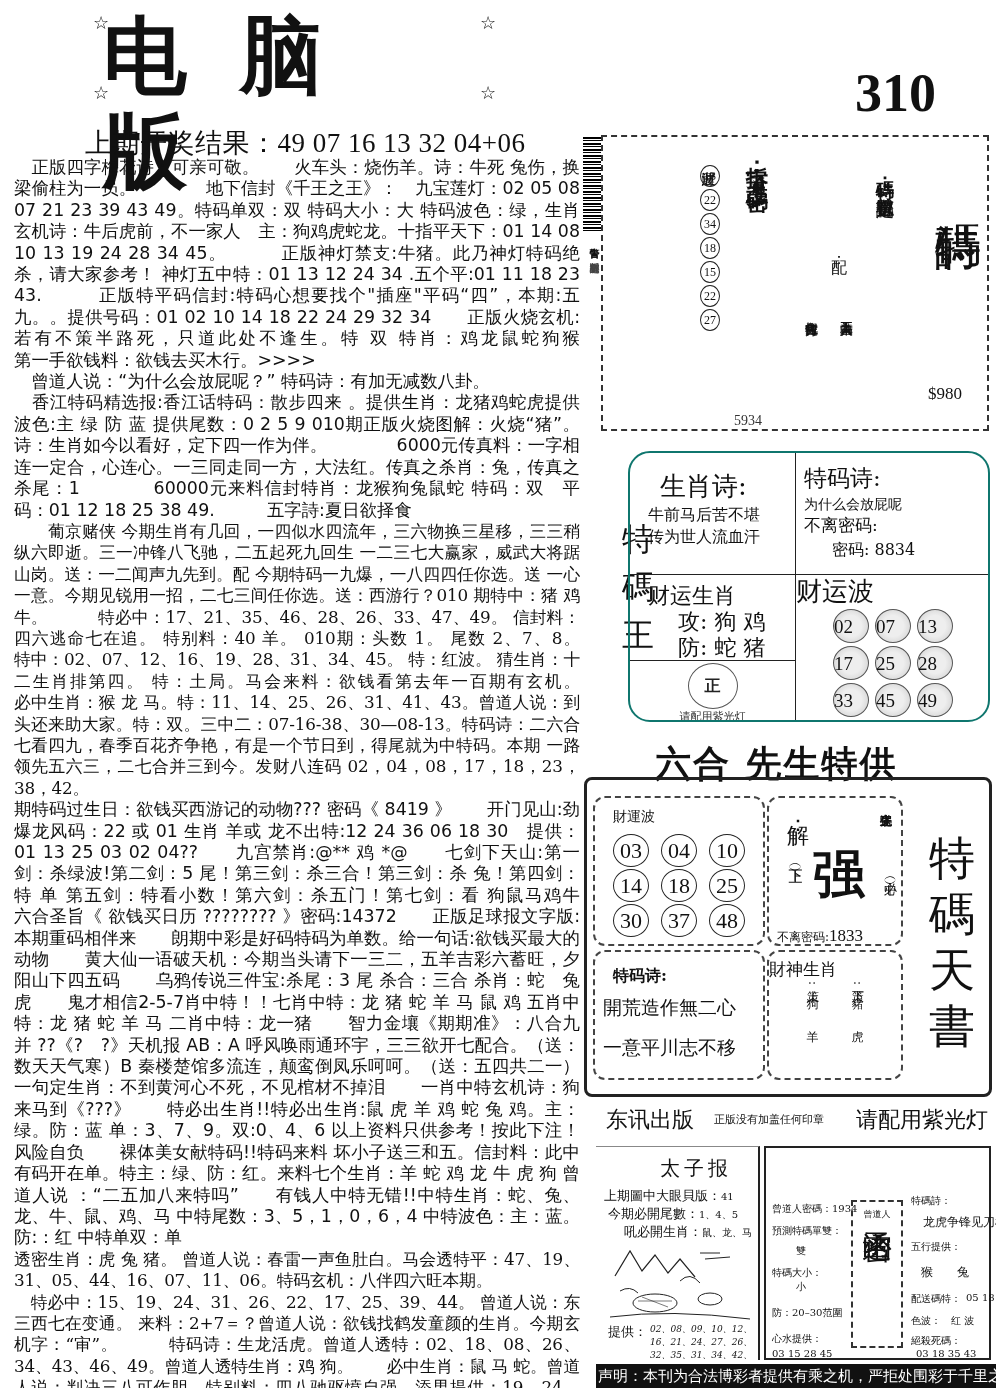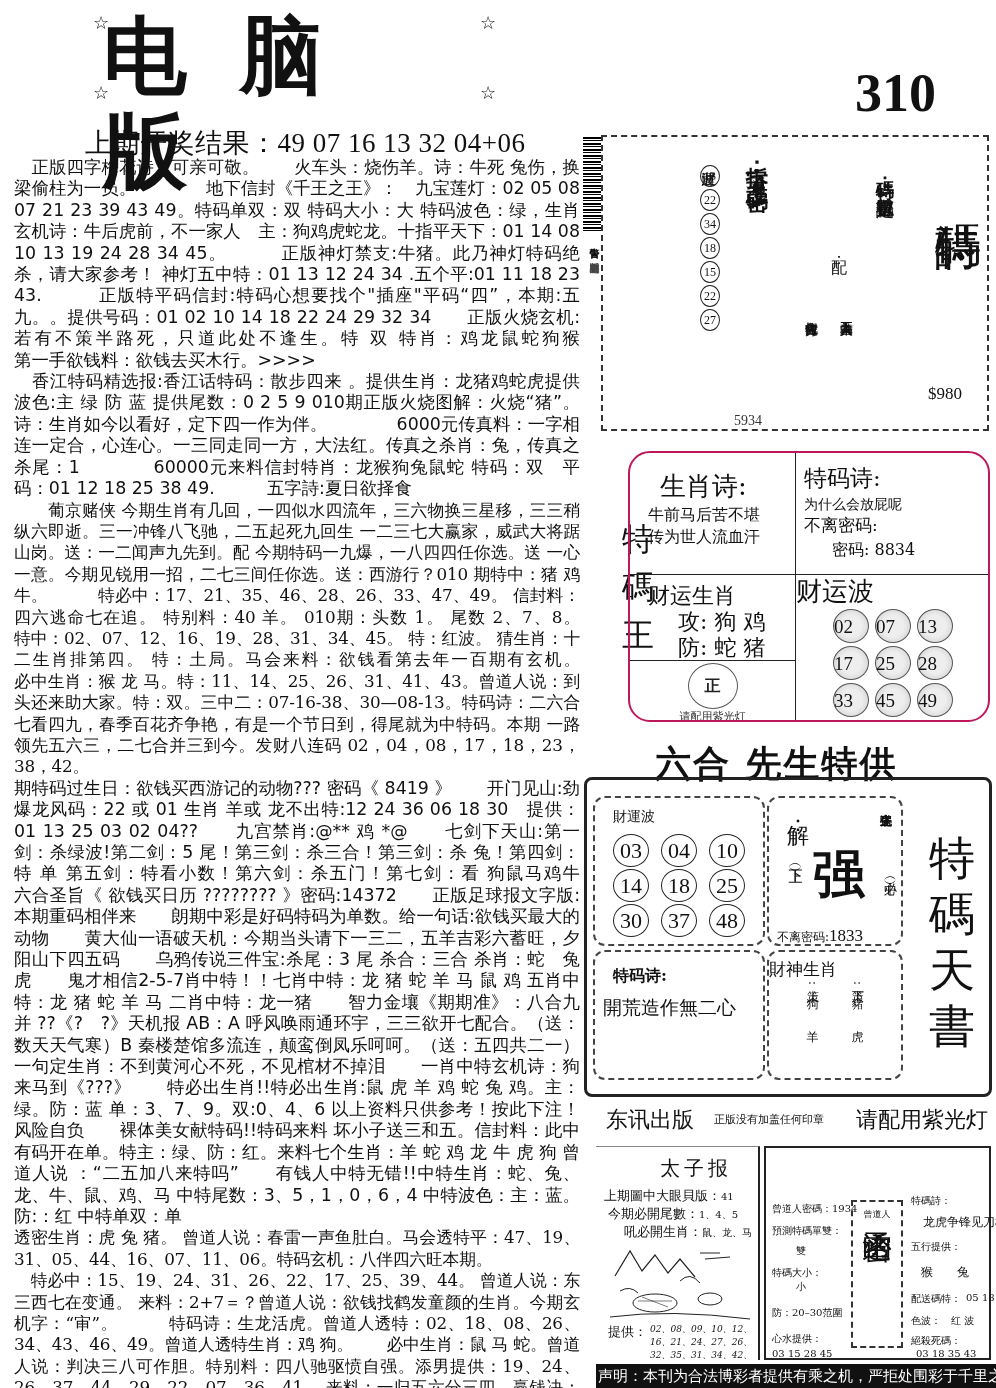--- a/index.html
+++ b/index.html
@@ -36,21 +36,21 @@
   #chai-zi-code { left: 131px; top: 276px; font-size: 14px; font-family: "Liberation Serif", serif; color: #333; }
   #fang-xiang { left: 200px; top: 175px; font-size: 13px; line-height: 17px; }
   #wu-huang { left: 235px; top: 175px; font-size: 13px; line-height: 17px; }
   #pei-label { left: 225px; top: 110px; font-size: 16px; }
   #tema-desc { left: 270px; top: 30px; font-size: 18px; line-height: 25px; }
   #tema-desc .head { font-weight: bold; }
   #tema-shi-title { left: 317px; top: 50px; font-size: 46px; line-height: 78px; }
   #price { left: 325px; top: 247px; font-size: 17px; font-family: "Liberation Serif", serif; }
   
   #tema-wang-label { left: 588px; top: 515px; font-size: 32px; font-weight: normal; line-height: 48px; width: 44px; margin-left: 34px; }
-  #box-tema-wang { left: 628px; top: 451px; width: 362px; height: 271px; border: 2px solid #be185d; border-radius: 22px; overflow: hidden; }
+  #box-tema-wang { left: 628px; top: 451px; width: 362px; height: 271px; border: 2px solid #0f766e; border-radius: 22px; overflow: hidden; }
   .cell { position: absolute; border-color: #222; border-style: solid; }
   #sx-shi { left: 0; top: 0; width: 166px; height: 122px; border-width: 0 1px 1px 0; padding: 16px 0 0 30px; }
   #sx-shi .h { font-size: 26px; }
   #sx-shi .l { font-size: 16px; margin-left: -12px; line-height: 22px; }
   #sx-shi .l:first-of-type { margin-top: 6px; }
   #tm-shi { left: 166px; top: 0; width: 194px; height: 122px; border-width: 0 0 1px 0; padding: 10px 0 0 8px; }
   #tm-shi .h { font-size: 23px; }
   #tm-shi .l { font-size: 14px; line-height: 20px; }
   #tm-shi .l2 { font-size: 17px; line-height: 22px; }
   #tm-shi .code { font-size: 16px; padding-left: 28px; margin-top: 4px; }
@@ -123,20 +123,21 @@
   <div class="title">电脑版</div>
 </div>
 <div id="issue-number" class="abs">310</div>
 
 <div id="last-result" class="abs">
   <span>上期开奖结果：</span><span>49 07 16 13 32 04+06</span>
 </div>
 
 <div id="body-text" class="abs">
   <p>　正版四字梅花诗：可亲可敬。　　火车头：烧伤羊。诗：牛死 兔伤，换梁偷柱为一员。　　　　地下信封《千王之王》：　九宝莲灯：02 05 08 07 21 23 39 43 49。特码单双：双 特码大小：大 特码波色：绿，生肖玄机诗：牛后虎前，不一家人　主：狗鸡虎蛇龙。十指平天下：01 14 08 10 13 19 24 28 34 45。　　　正版神灯禁支:牛猪。此乃神灯特码绝杀，请大家参考！ 神灯五中特：01 13 12 24 34 .五个平:01 11 18 23 43.　　　正版特平码信封:特码心想要找个"插座"平码“四”，本期:五九。。提供号码：01 02 10 14 18 22 24 29 32 34　　正版火烧玄机:若有不策半路死，只道此处不逢生。特 双 特肖：鸡龙鼠蛇狗猴　　　　第一手欲钱料：欲钱去买木行。&gt;&gt;&gt;&gt;</p>
+  <p>　曾道人说：“为什么会放屁呢？” 特码诗：有加无减数八卦。</p>
   <p>　香江特码精选报:香江话特码：散步四来 。提供生肖：龙猪鸡蛇虎提供波色:主 绿 防 蓝 提供尾数：0 2 5 9 010期正版火烧图解：火烧“猪”。诗：生肖如今以看好，定下四一作为伴。　　　　6000元传真料：一字相连一定合，心连心。一三同走同一方，大法红。传真之杀肖：兔，传真之杀尾：1　　　　60000元来料信封特肖：龙猴狗兔鼠蛇 特码：双　平码：01 12 18 25 38 49.　　　五字詩:夏日欲择食</p>
   <p class="tight">　　葡京赌侠 今期生肖有几回，一四似水四流年，三六物换三星移，三三稍纵六即逝。三一冲锋八飞驰，二五起死九回生 一二三七大赢家，威武大将踞山岗。送：一二闻声九先到。配 今期特码一九爆，一八四四任你选。送 一心一意。今期见锐用一招，二七三间任你选。送：西游行？010 期特中：猪 鸡 牛。　　　特必中：17、21、35、46、28、26、33、47、49。 信封料：四六逃命七在追。 特别料：40 羊。 010期：头数 1。 尾数 2、7、8。　　特中：02、07、12、16、19、28、31、34、45。 特：红波。 猜生肖：十二生肖排第四。 特：土局。马会来料：欲钱看第去年一百期有玄机。　　　必中生肖：猴 龙 马。特：11、14、25、26、31、41、43。曾道人说：到头还来助大家。特：双。三中二：07-16-38、30—08-13。特码诗：二六合七看四九，春季百花齐争艳，有是一个节日到，得尾就为中特码。本期 一路领先五六三，二七合并三到今。发财八连码 02，04，08，17，18，23，38，42。</p>
   <p>期特码过生日：欲钱买西游记的动物??? 密码《 8419 》　　开门见山:劲爆龙风码：22 或 01 生肖 羊或 龙不出特:12 24 36 06 18 30　提供：01 13 25 03 02 04??　　九宫禁肖:@** 鸡 *@　　七剑下天山:第一剑：杀绿波!第二剑：5 尾！第三剑：杀三合！第三剑：杀 兔！第四剑：特 单 第五剑：特看小数！第六剑：杀五门！第七剑：看 狗鼠马鸡牛　　六合圣旨《 欲钱买日历 ???????? 》密码:14372　　正版足球报文字版:本期重码相伴来　　朗期中彩是好码特码为单数。给一句话:欲钱买最大的动物　　黄大仙一语破天机：今期当头请下一三二，五羊吉彩六蓄旺，夕阳山下四五码　　乌鸦传说三件宝:杀尾：3 尾 杀合：三合 杀肖：蛇　兔　虎　　鬼才相信2-5-7肖中特！！七肖中特：龙 猪 蛇 羊 马 鼠 鸡 五肖中特：龙 猪 蛇 羊 马 二肖中特：龙一猪　　智力金壤《期期准》：八合九并 ??《?　?》天机报 AB：A 呼风唤雨通环宇，三三欲开七配合。（送：数天天气寒）B 秦楼楚馆多流连，颠鸾倒凤乐呵呵。（送：五四共二一）　　一句定生肖：不到黄河心不死，不见棺材不掉泪　　一肖中特玄机诗：狗来马到《???》　　特必出生肖!!特必出生肖:鼠 虎 羊 鸡 蛇 兔 鸡。主：绿。防：蓝 单：3、7、9。双:0、4、6 以上资料只供参考！按此下注！风险自负　　裸体美女献特码!!特码来料 坏小子送三和五。信封料：此中有码开在单。特主：绿、防：红。来料七个生肖：羊 蛇 鸡 龙 牛 虎 狗 曾道人说 ：“二五加八来特吗”　　有钱人中特无错!!中特生肖：蛇、兔、龙、牛、鼠、鸡、马 中特尾数：3、5，1，0，6，4 中特波色：主：蓝。防:：红 中特单双：单</p>
   <p class="tight">透密生肖：虎 兔 猪。 曾道人说：春雷一声鱼肚白。马会透特平：47、19、31、05、44、16、07、11、06。特码玄机：八伴四六旺本期。</p>
   <p class="tight">　特必中：15、19、24、31、26、22、17、25、39、44。 曾道人说：东三西七在变通。 来料：2+7＝？曾道人说：欲钱找鹤发童颜的生肖。今期玄机字：“审”。　　　特码诗：生龙活虎。曾道人透特：02、18、08、26、34、43、46、49。曾道人透特生肖：鸡 狗。　　必中生肖：鼠 马 蛇。曾道人说：判决三八可作胆。特别料：四八驰驱愤自强。添男提供：19、24、26、37、44、29、22、07、36、41。 来料：一归五六分三四。赢钱决：牛兔后绕十圈。马会提供：03、14、26、35。 曾道人说：岁月谱歌歌谱梦。必出生肖：鼠 羊 牛。特：绿波。　　特平必中：15、25、34、39、21、28、33、43、45。特：单。特：土局。二中一：01-07、11-26、19-08。曾道人说：七个女人九个奶，十三个加。　　必中特：28、31、42、36、44、29、07、16、33、01。 曾道人说：一红一蓝可大吼。 独支：31。 特：土局。 曾道人说：三番五次来看你。　　　特码诗：三峡水库。 马会透生肖：狗 猴 兔。</p>
 </div>
 
 <div id="barcode" class="abs"></div>
 <div id="warning-vertical" class="abs">
   <span class="w1">警告</span>
@@ -228,20 +229,21 @@
     <div id="jie-label" class="vert">解：</div>
     <div id="jie-updown" class="vert">（上下）</div>
     <div id="jie-char">强</div>
     <div id="jie-sent" class="vert">先生送字</div>
     <div id="jie-bixin" class="vert">（必中）</div>
     <div id="jie-code"><span>不离密码:</span><b>1833</b></div>
   </div>
   <div id="lh-poem" class="dbox">
     <div class="h">特码诗:</div>
     <div class="l">開荒造作無二心</div>
+    <div class="l">一意平川志不移</div>
   </div>
   <div id="lh-csx" class="dbox">
     <div class="h">財神生肖</div>
     <div class="cols">
       <div class="col">
         <span class="vert">上策:</span>
         <span class="a">狗</span>
         <span class="b">羊</span>
       </div>
       <div class="col">

